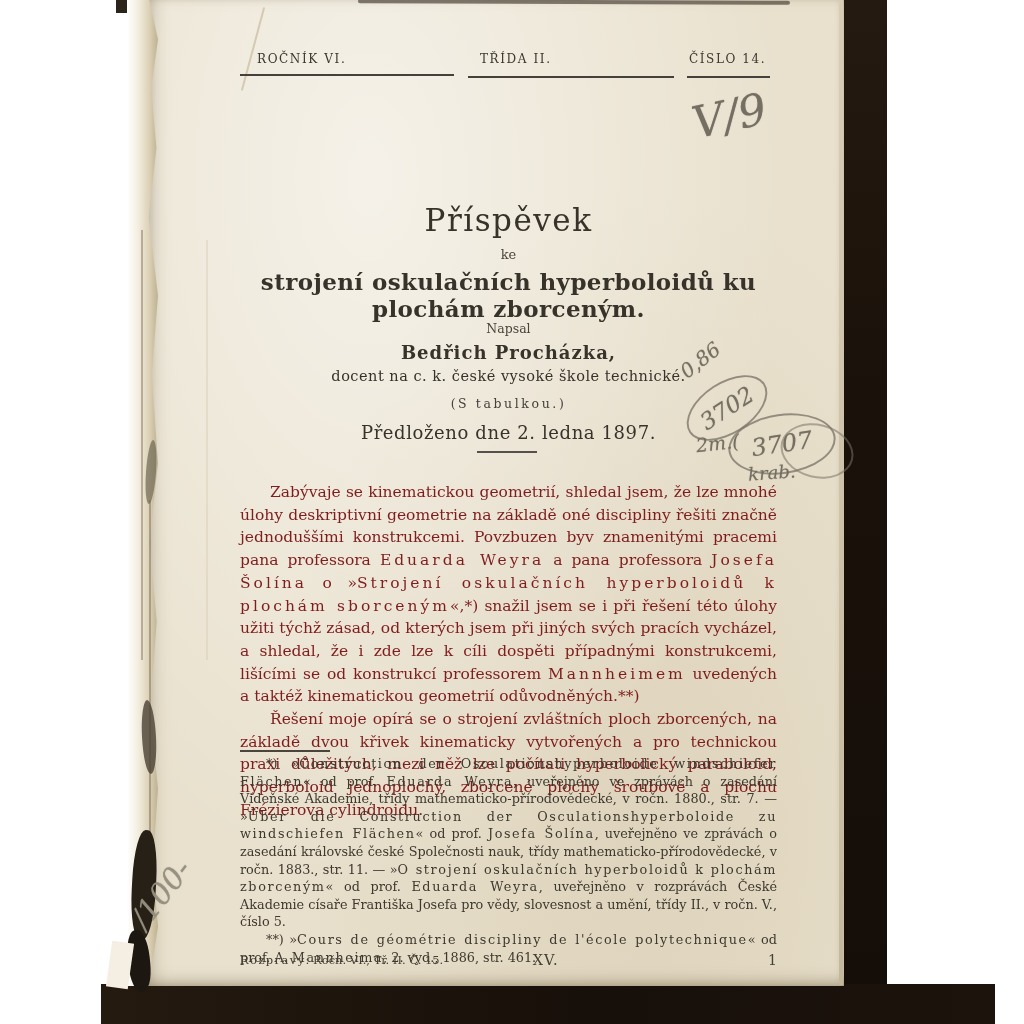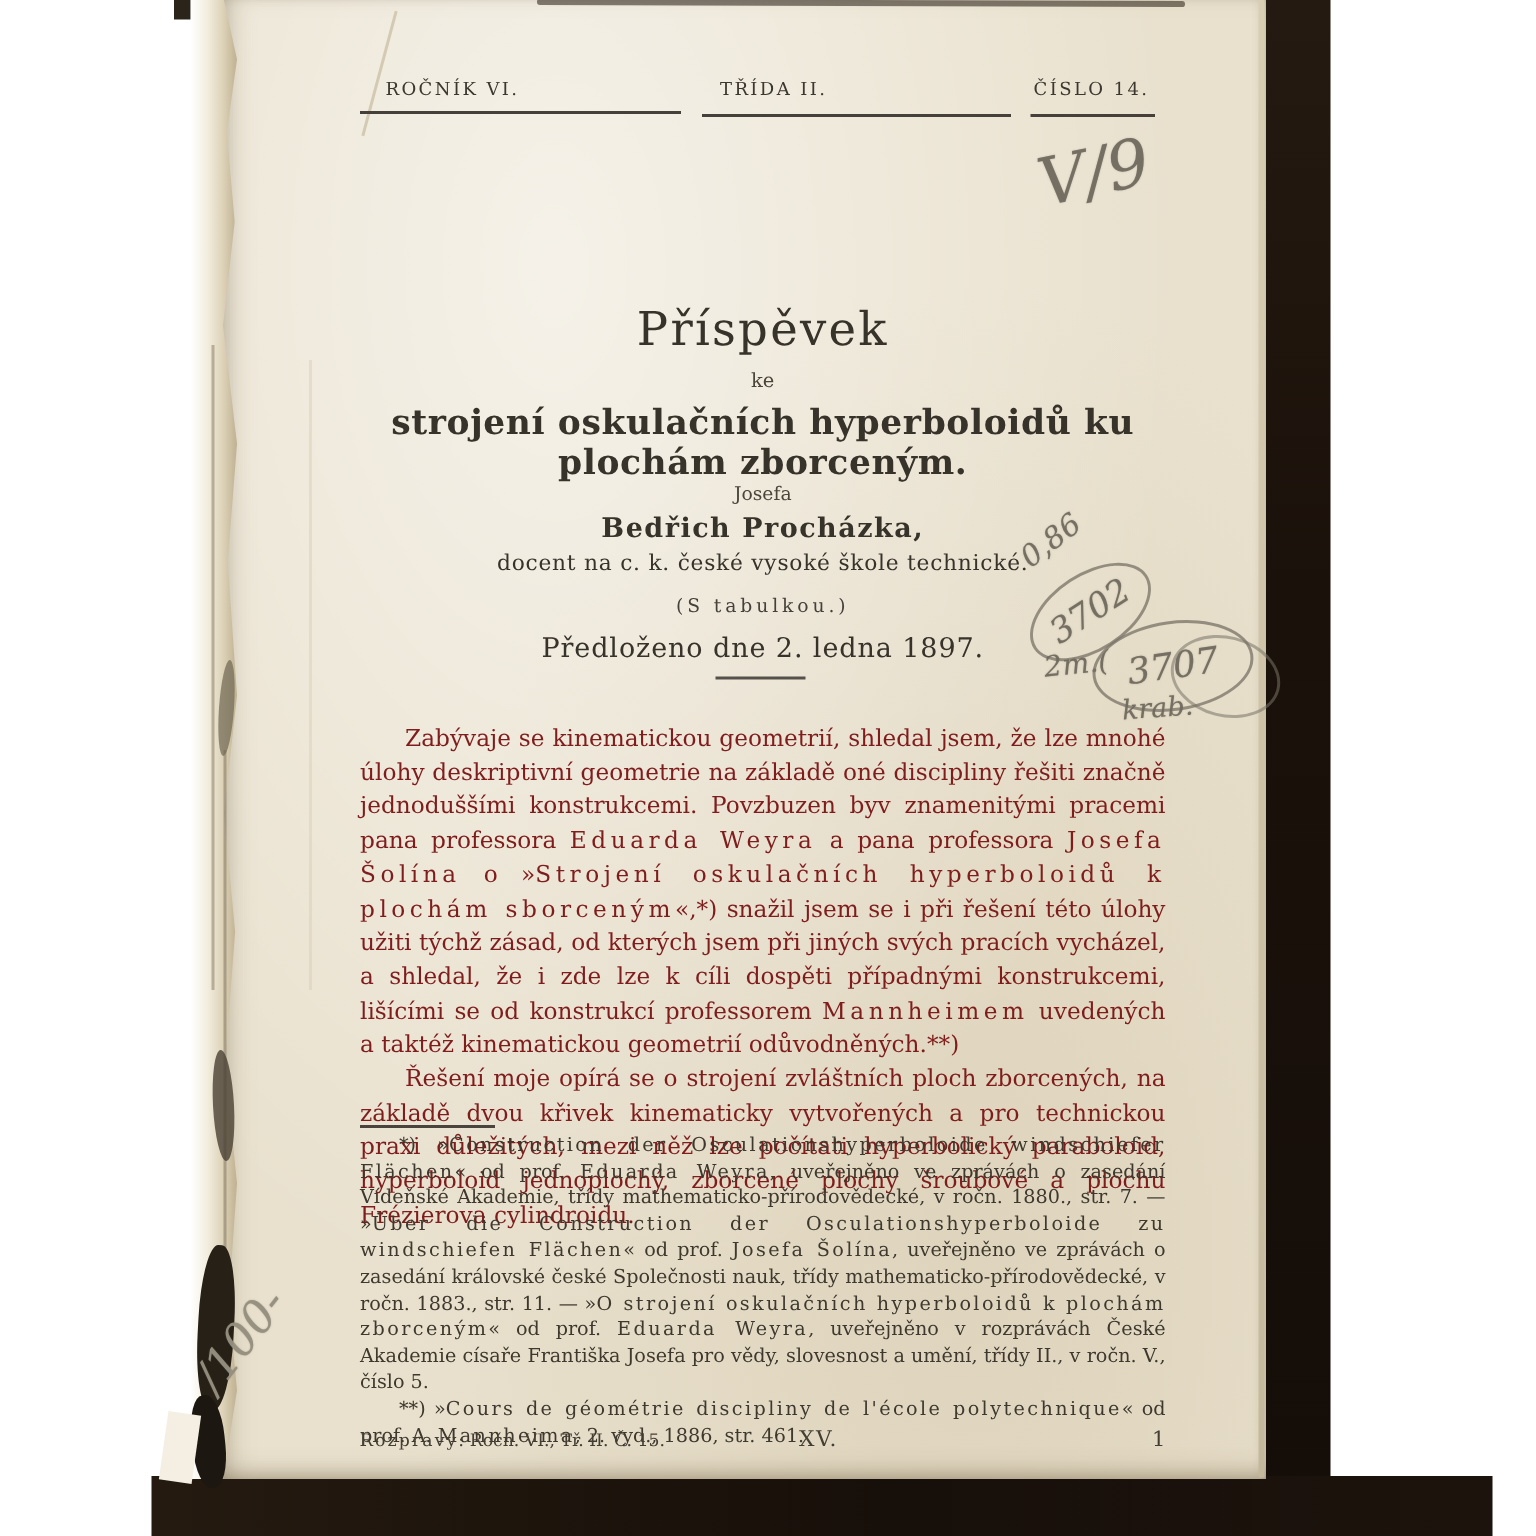--- a/index.html
+++ b/index.html
@@ -108,21 +108,21 @@
   <div class="abs hdrtxt" style="left:257px;">ROČNÍK VI.</div>
   <div class="abs hdrtxt" style="left:480px;">TŘÍDA II.</div>
   <div class="abs hdrtxt" style="left:689px;">ČÍSLO 14.</div>
   <div class="abs hline" style="left:240px;top:74px;width:214px;"></div>
   <div class="abs hline" style="left:468px;top:76px;width:206px;"></div>
   <div class="abs hline" style="left:687px;top:76px;width:83px;"></div>
 
   <div class="abs cblock t1">Příspěvek</div>
   <div class="abs cblock t3">strojení oskulačních hyperboloidů ku plochám zborceným.</div>
   <div class="abs cblock t2">ke</div>
-  <div class="abs cblock napsal">Josefa</div>
+  <div class="abs cblock napsal">Napsal</div>
   <div class="abs cblock author">Bedřich Procházka,</div>
   <div class="abs cblock affil">docent na c. k. české vysoké škole technické.</div>
   <div class="abs cblock tabul">(S tabulkou.)</div>
   <div class="abs cblock predl">Předloženo dne 2. ledna 1897.</div>
   <div class="abs trule"></div>
 
   <div class="abs bodytext">
     <p><span>Zabývaje se kinematickou geometrií, shledal jsem, že lze mnohé úlohy deskriptivní geometrie na základě oné discipliny řešiti značně jednoduššími konstrukcemi. Povzbuzen byv znamenitými pracemi pana professora </span><span class="sp">Eduarda Weyra</span><span> a pana professora </span><span class="sp">Josefa Šolína</span><span> o »</span><span class="sp">Strojení oskulačních hyperboloidů k plochám sborceným</span><span>«,*) snažil jsem se i při řešení této úlohy užiti týchž zásad, od kterých jsem při jiných svých pracích vycházel, a shledal, že i zde lze k cíli dospěti případnými konstrukcemi, lišícími se od konstrukcí professorem </span><span class="sp">Mannheimem</span><span> uvedených a taktéž kinematickou geometrií odůvodněných.**)</span></p>
     <p><span>Řešení moje opírá se o strojení zvláštních ploch zborcených, na základě dvou křivek kinematicky vytvořených a pro technickou praxi důležitých, mezi něž lze počítati hyperbolický paraboloid, hyperboloid jednoplochý, zborcené plochy šroubové a plochu Frézierova cylindroidu.</span></p>
   </div>

